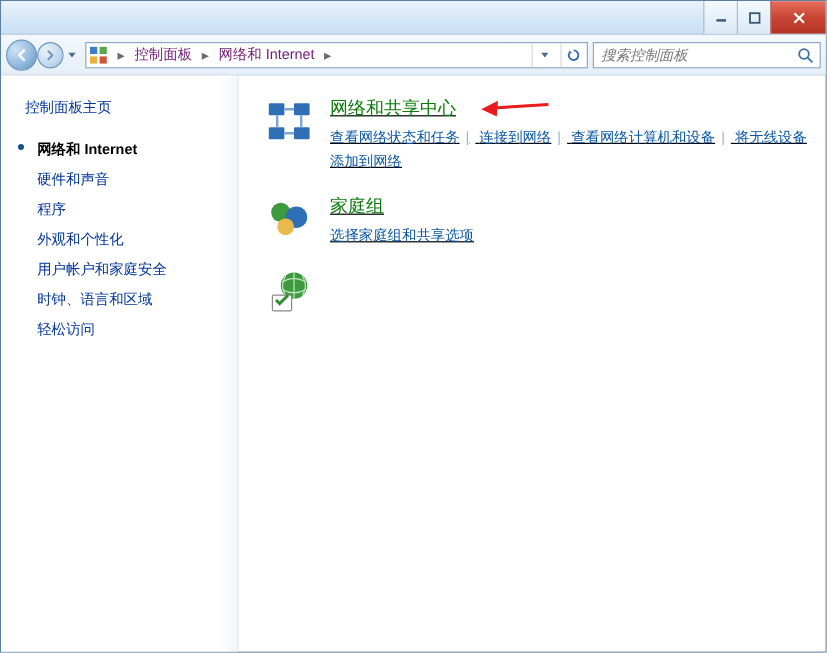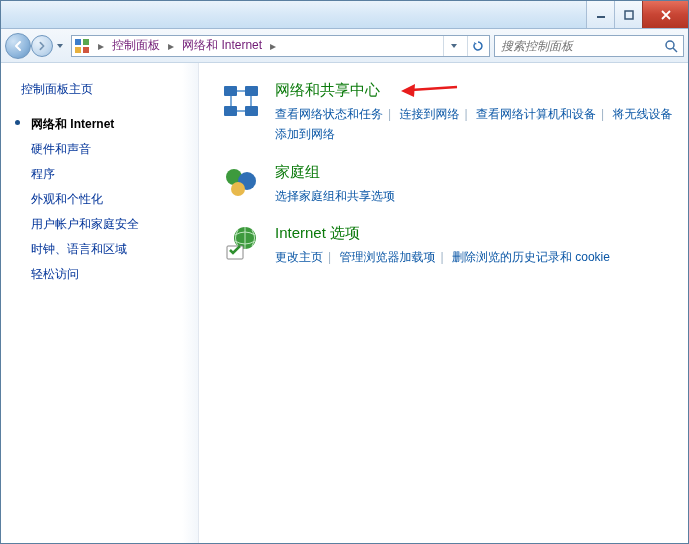--- a/index.html
+++ b/index.html
@@ -25,21 +25,21 @@
   .searchbox { width: 190px; height: 22px; border: 1px solid #8fa9c4; background: #fff; display: flex; align-items: center; padding: 0 4px; }
   .searchbox input { flex: 1; border: none; outline: none; font-size: 12px; color: #888; background: transparent; font-style: italic; }
   .search-icon { width: 16px; height: 16px; display: flex; align-items: center; justify-content: center; }
   
   .body-area { display: flex; height: calc(100% - 28px - 34px); }
   .sidebar { width: 198px; border-right: 1px solid #e2e7ef; padding: 18px 8px 8px 20px; background: linear-gradient(to right, #fff 0%, #fff 92%, #f2f6fb 100%); }
   .sidebar-title { color: #003399; margin-bottom: 14px; }
   .sidebar-item { color: #003399; padding: 4px 0 4px 10px; cursor: default; position: relative; }
   .sidebar-item.active { color: #000; font-weight: bold; }
   .sidebar-item.active::before { content: ""; position: absolute; left: -6px; top: 8px; width: 5px; height: 5px; background: #1a4f8a; border-radius: 50%; }
-  .content { flex: 1; padding: 18px 14px 20px 22px; overflow: auto; }
+  .content { flex: 1; padding: 18px 14px 20px 22px; overflow: auto; text-decoration: underline; }
   .category { display: flex; gap: 14px; margin-bottom: 18px; align-items: flex-start; }
   .cat-icon { width: 40px; height: 40px; flex-shrink: 0; display: flex; align-items: center; justify-content: center; }
   .cat-body { flex: 1; }
   .cat-title { color: #0b7a0b; font-size: 15px; margin-bottom: 4px; cursor: default; }
   .cat-links { color: #0b57a6; line-height: 1.7; }
   .cat-links .lnk { color: #0b57a6; cursor: default; }
   .cat-links .sep { color: #a0b4c8; padding: 0 5px; }
   
   .anno-arrow { position: absolute; left: 398px; top: 78px; pointer-events: none; }
 </style>
@@ -178,28 +178,20 @@
 
       <div class="category">
         <div class="cat-icon">
           <svg width="40" height="40" viewBox="0 0 40 40">
             <circle cx="24" cy="14" r="11" fill="#3d9a3d"></circle>
             <path d="M14 11 Q24 5 34 11 M14 17 Q24 23 34 17 M24 3 v22 M17 6 Q12 14 17 22 M31 6 Q36 14 31 22" stroke="#bfe6bf" stroke-width="1" fill="none"></path>
             <rect x="6" y="22" width="16" height="13" rx="1" fill="#fff" stroke="#888"></rect>
             <path d="M9 26 l3 3 l7 -7" stroke="#2f8f2f" stroke-width="2.5" fill="none"></path>
           </svg>
         </div>
-        <div class="cat-body">
-          <div class="cat-title">Internet 选项</div>
-          <div class="cat-links">
-            <span class="lnk">更改主页</span><span class="sep">|</span>
-            <span class="lnk">管理浏览器加载项</span><span class="sep">|</span>
-            <span class="lnk">删除浏览的历史记录和 cookie</span>
-          </div>
-        </div>
       </div>
 
     </div>
   </div>
 
   <svg class="anno-arrow" width="60" height="20" viewBox="0 0 60 20">
     <line x1="58" y1="8" x2="12" y2="11" stroke="#e81c1c" stroke-width="2.5"></line>
     <path d="M2 12 L16 5 L15 18 Z" fill="#e81c1c"></path>
   </svg>
 

